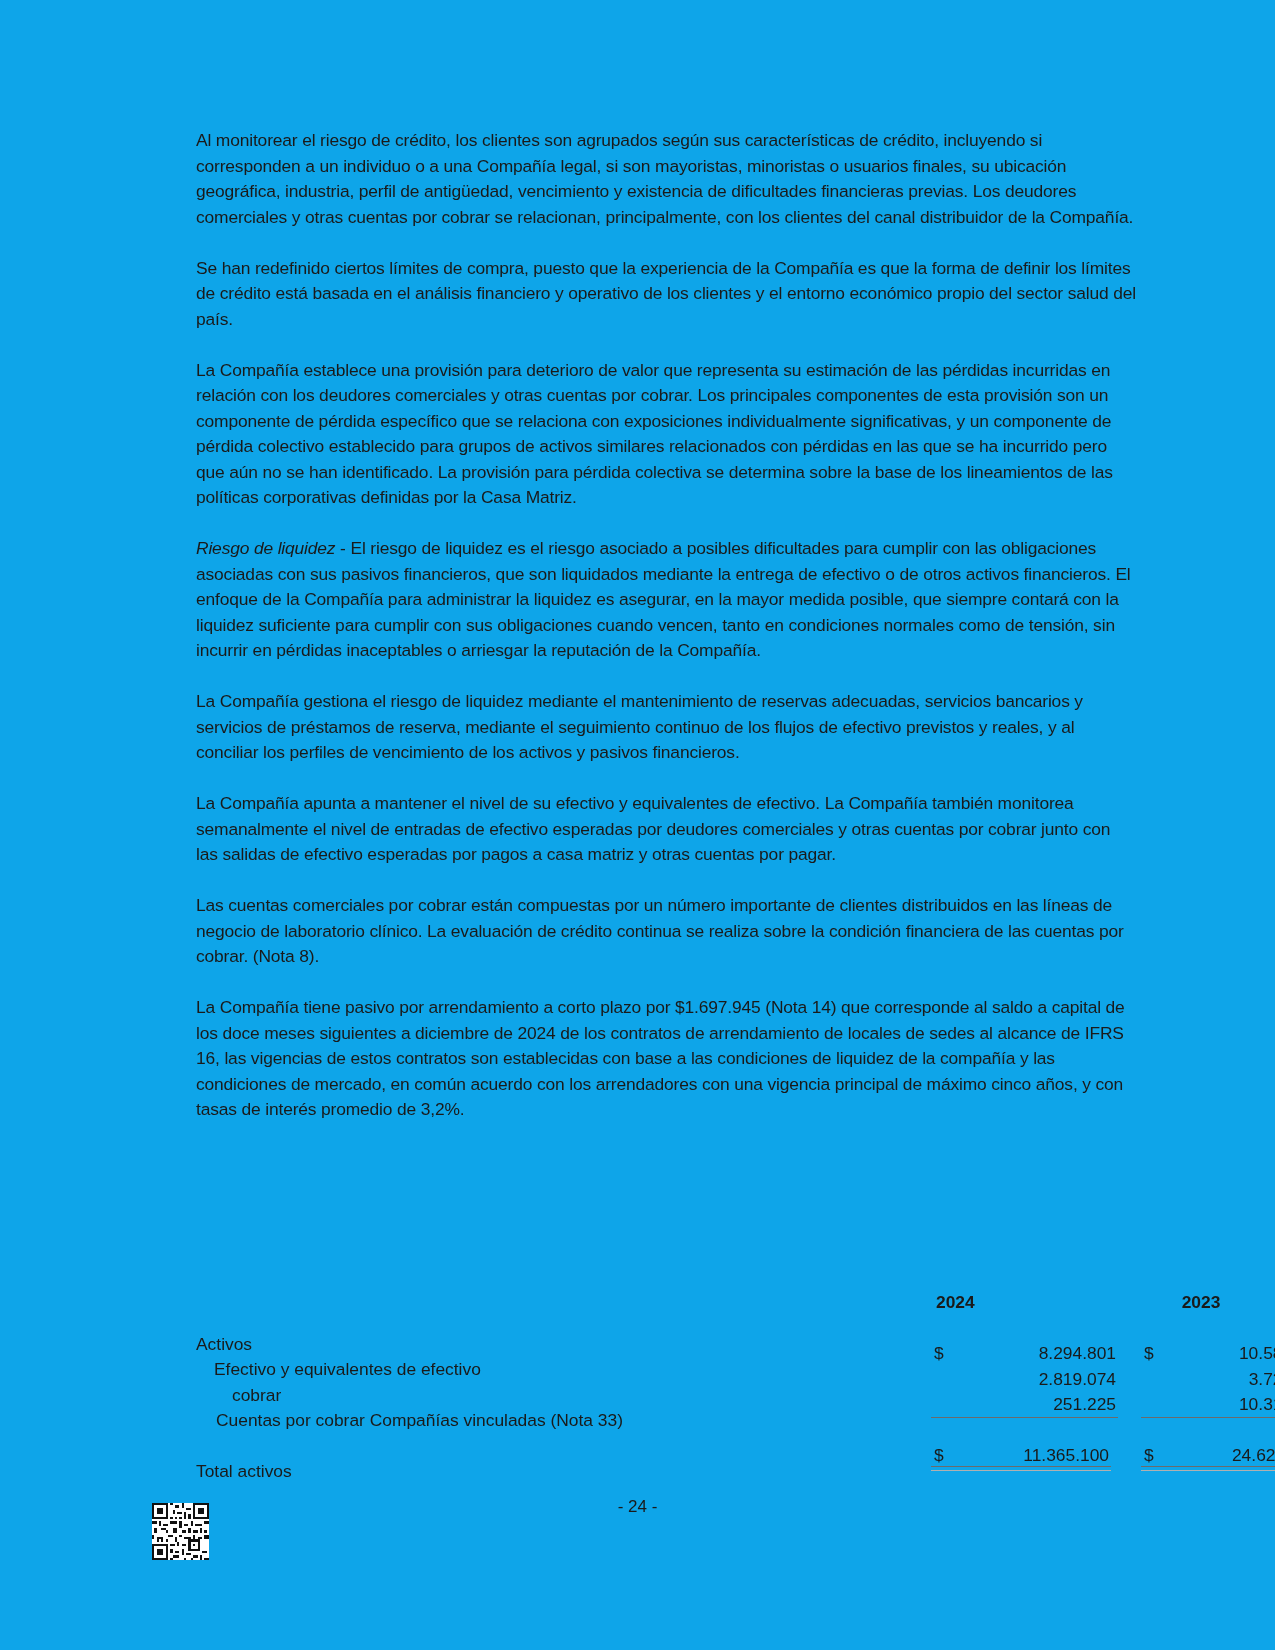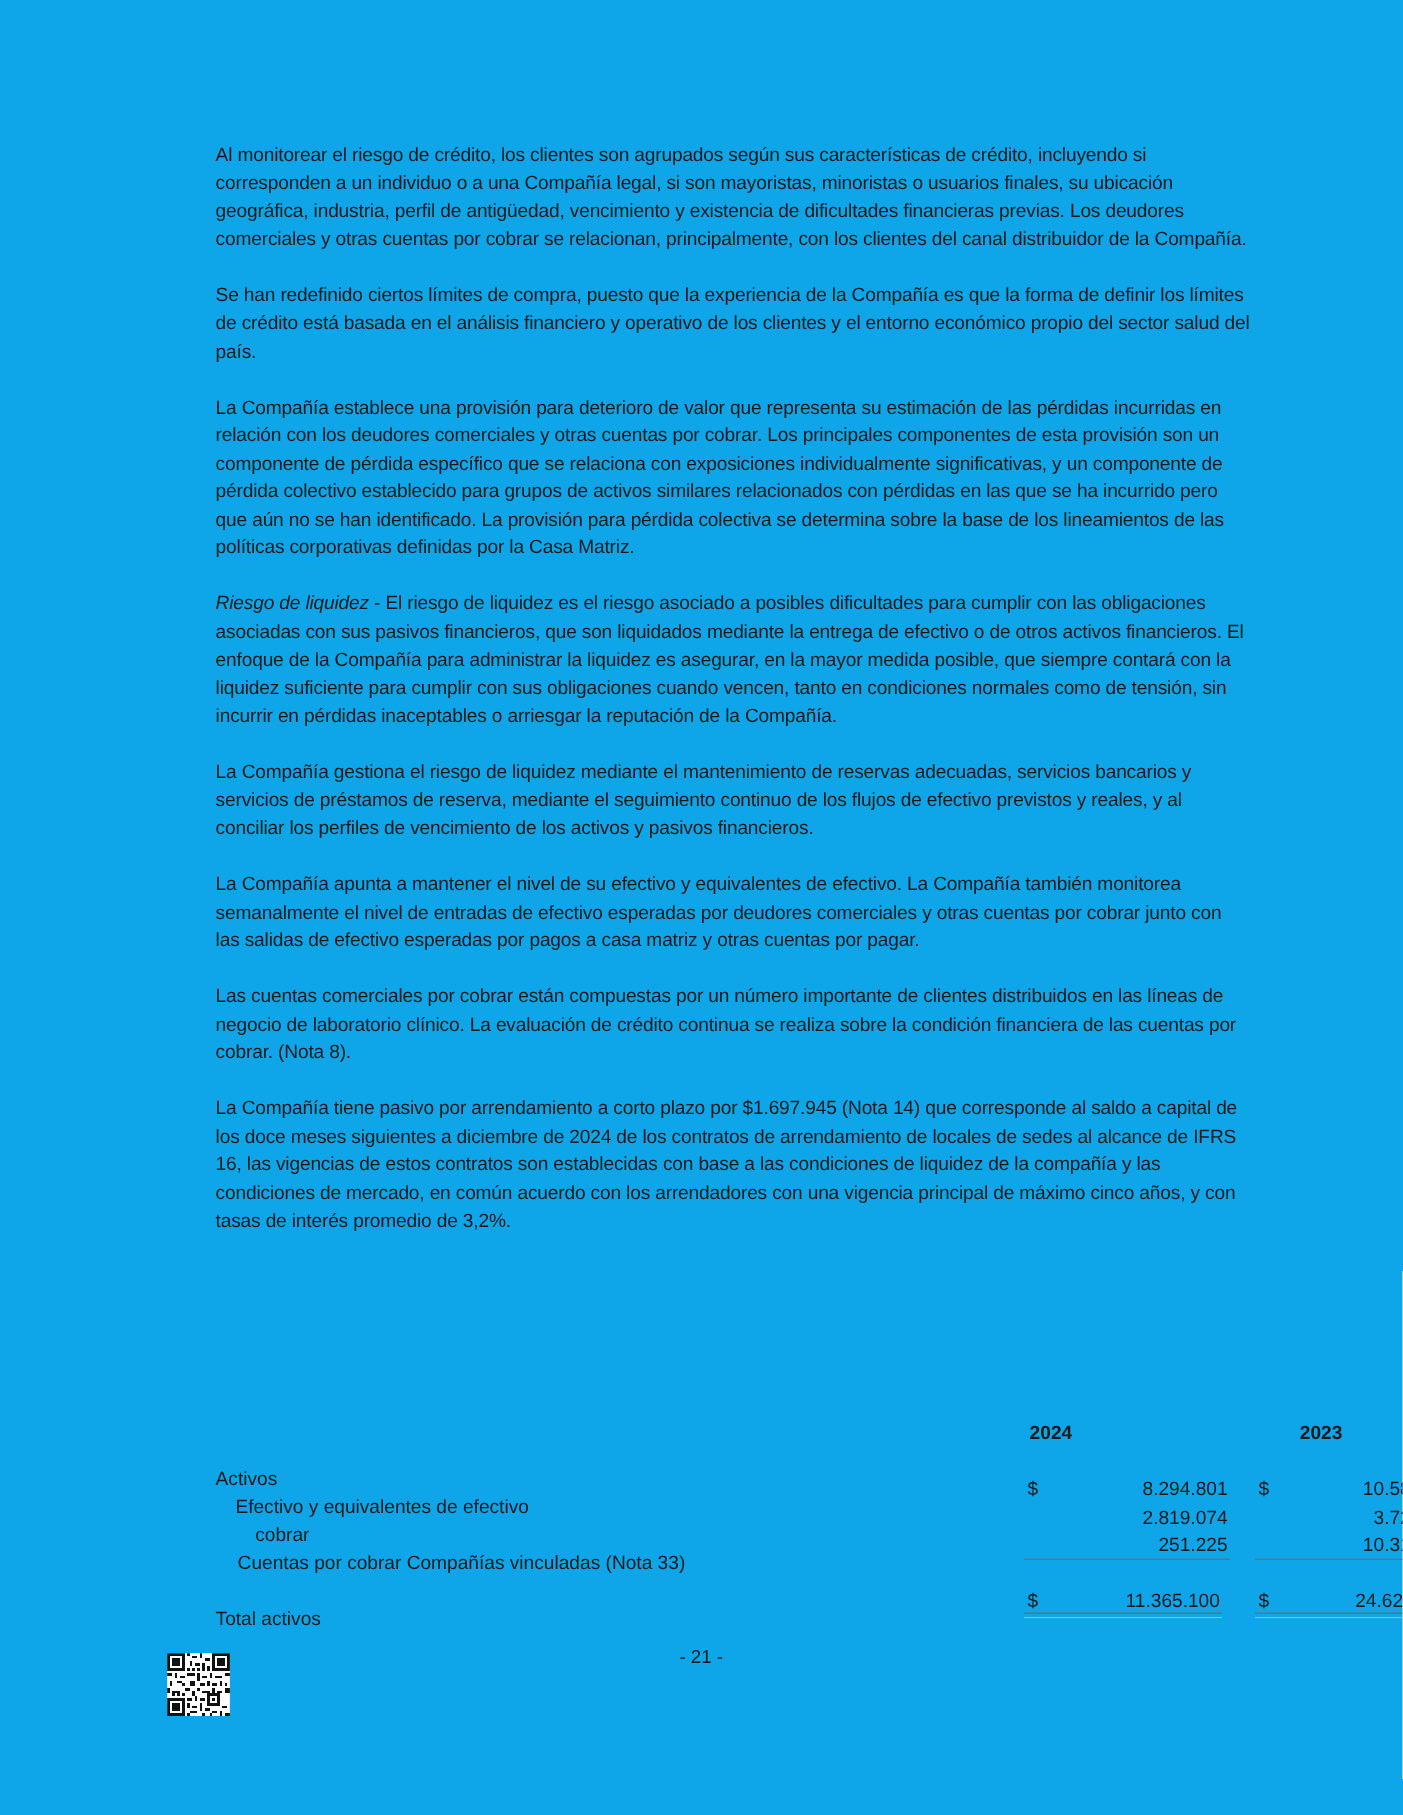--- a/index.html
+++ b/index.html
@@ -114,21 +114,21 @@
       <span class="label">Total activos</span>
       <span class="cur c1">$</span>
       <span class="amt a1" style="width:153px;">11.365.100</span>
       <span class="cur c2">$</span>
       <span class="amt a2" style="width:153px;">24.621.608</span>
       <span class="dline d1"></span>
       <span class="dline d2"></span>
     </div>
   </div>
 
-  <div class="page-number">- 21 -</div>
+  <div class="page-number">- 24 -</div>
 
   <svg class="qr" viewBox="0 0 25 25" shape-rendering="crispEdges">
     <rect x="0" y="0" width="25" height="25" fill="#ffffff"></rect>
     <g fill="#111111">
 
       <rect x="0" y="0" width="7" height="7"></rect>
         <rect x="1" y="1" width="5" height="5" fill="#fff"></rect>
         <rect x="2" y="2" width="3" height="3"></rect>
       <rect x="18" y="0" width="7" height="7"></rect>
         <rect x="19" y="1" width="5" height="5" fill="#fff"></rect>

